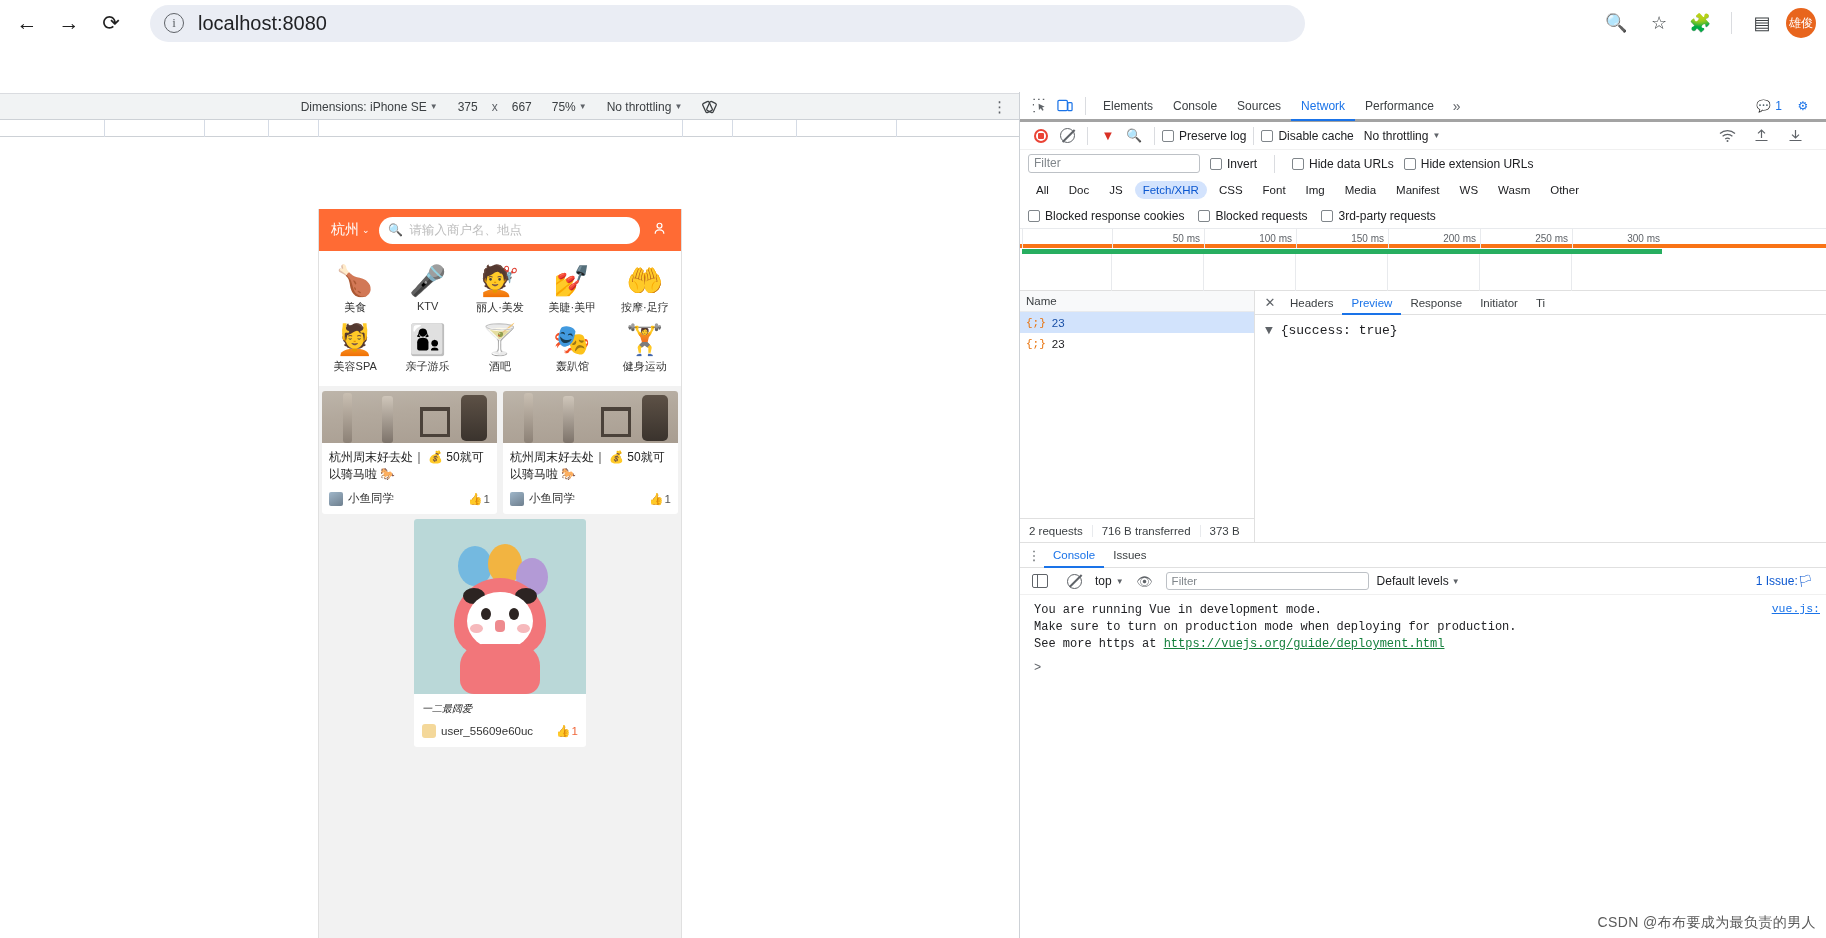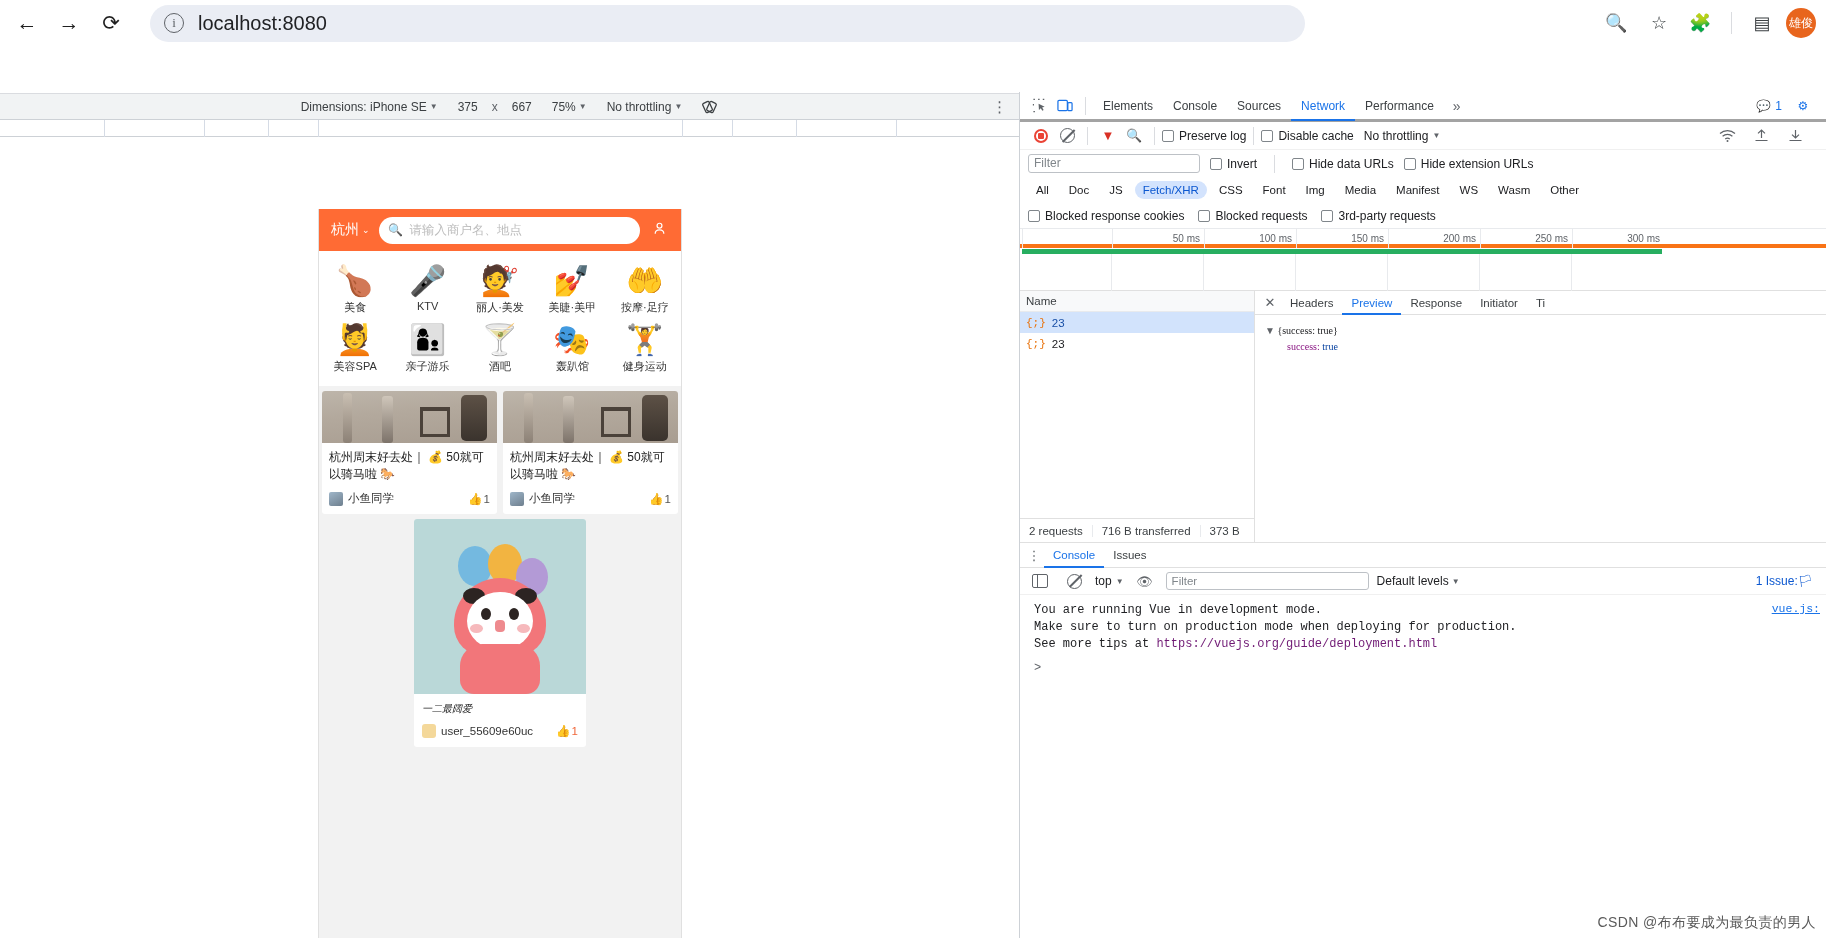--- a/index.html
+++ b/index.html
@@ -247,42 +247,42 @@
   .req-row.sel .req-name { color: #174ea6; }
   .req-foot { margin-top: auto; height: 24px; border-top: 1px solid #e0e0e0; display: flex; align-items: center; font-size: 11.5px; color: #3c4043; }
   .req-foot span { padding: 0 9px; border-right: 1px solid #e8eaed; white-space: nowrap; }
   .req-foot span:last-child { border-right: none; }
 
   .req-detail { flex: 1 1 auto; display: flex; flex-direction: column; }
   .det-tabs { height: 24px; display: flex; align-items: center; border-bottom: 1px solid #e0e0e0; padding-left: 4px; }
   .det-close { width: 22px; text-align: center; color: #5f6368; font-size: 13px; }
   .det-tab { padding: 0 9px; height: 24px; line-height: 24px; color: #3c4043; font-size: 11.5px; white-space: nowrap; }
   .det-tab.sel { color: #1a73e8; box-shadow: inset 0 -2px 0 #1a73e8; }
-  .det-body { padding: 8px 10px; font-family: Liberation Serif, serif; font-size: 10px; }
+  .det-body { padding: 8px 10px; font-family: Liberation Mono, monospace; font-size: 13px; }
   .jl { line-height: 16px; white-space: nowrap; }
   .j-arrow { color: #5f6368; }
   .j-brace { color: #202124; }
   .j-key { color: #881280; }
   .j-bool { color: #0842a0; }
 
   .console-panel { display: flex; flex-direction: column; height: 355px; }
   .con-tabs { height: 25px; display: flex; align-items: center; border-bottom: 1px solid #e0e0e0; padding-left: 4px; }
   .con-kebab { width: 20px; text-align: center; color: #5f6368; font-size: 13px; }
   .con-tab { padding: 0 9px; height: 25px; line-height: 25px; font-size: 11.5px; color: #3c4043; }
   .con-tab.sel { color: #1a73e8; box-shadow: inset 0 -2px 0 #1a73e8; }
   .con-toolbar { height: 27px; display: flex; align-items: center; gap: 8px; padding: 0 7px; border-bottom: 1px solid #f0f0f0; }
   .panel-ico { width: 16px; height: 14px; border: 1.4px solid #5f6368; border-radius: 2px; position: relative; }
   .panel-ico::after { content: ""; position: absolute; left: 4px; top: -1px; bottom: -1px; width: 1.4px; background: #5f6368; }
   .eye-ico { color: #5f6368; font-size: 13px; }
   .con-filter { width: 203px; height: 18px; border: 1px solid #bdc1c6; border-radius: 3px; font-size: 11.5px; color: #80868b; padding: 0 5px; line-height: 16px; }
   .levels { display: flex; align-items: center; gap: 3px; white-space: nowrap; }
   .issue-link { margin-left: auto; color: #0b57d0; display: flex; align-items: center; white-space: nowrap; padding-right: 6px; }
   .con-out { flex: 1 1 auto; padding: 7px 0 0 14px; font-family: "Liberation Mono", monospace; font-size: 12px; color: #202124; position: relative; }
   .con-line { line-height: 17px; }
-  .con-link { color: #701a75; }
+  .con-link { color: #15803d; text-decoration: underline; }
   .src-link { position: absolute; right: 6px; top: 7px; color: #1a73e8; text-decoration: underline; font-family: "Liberation Mono", monospace; font-size: 11.5px; }
   .prompt { margin-top: 8px; color: #5f6368; font-family: "Liberation Mono", monospace; }
 
   .watermark {
     position: absolute; right: 10px; bottom: 6px; font-size: 14px; color: #5a5a5a;
     letter-spacing: 0.4px;
   }
 </style>
 </head>
 <body>
@@ -697,24 +697,20 @@
         <div class="det-tab sel">Preview</div>
         <div class="det-tab">Response</div>
         <div class="det-tab">Initiator</div>
         <div class="det-tab">Ti</div>
       </div>
       <div class="det-body">
         <div class="jl">
           <span class="j-arrow">▼</span>
           <span class="j-brace">{success: true}</span>
         </div>
-        <div class="jl" style="padding-left:22px">
-          <span class="j-key">success:</span>
-          <span class="j-bool">true</span>
-        </div>
       </div>
     </div>
   </div>
 
   <div class="console-panel">
     <div class="con-tabs">
       <div class="con-kebab">⋮</div>
       <div class="con-tab sel">Console</div>
       <div class="con-tab">Issues</div>
     </div>
@@ -738,20 +734,20 @@
       <div class="issue-link">
         <span>1 Issue:</span>
         <span>🏳</span>
       </div>
     </div>
     <div class="con-out">
       <a class="src-link">vue.js:</a>
       <div class="con-line">You are running Vue in development mode.</div>
       <div class="con-line">Make sure to turn on production mode when deploying for production.</div>
       <div class="con-line">
-        <span>See more tips at </span><a class="con-link">https://vuejs.org/guide/deployment.html</a>
+        <span>See more https at </span><a class="con-link">https://vuejs.org/guide/deployment.html</a>
       </div>
       <div class="prompt">&gt;</div>
     </div>
   </div>
 </div>
 
 <div class="watermark">CSDN @布布要成为最负责的男人</div>
 
 </body></html>

